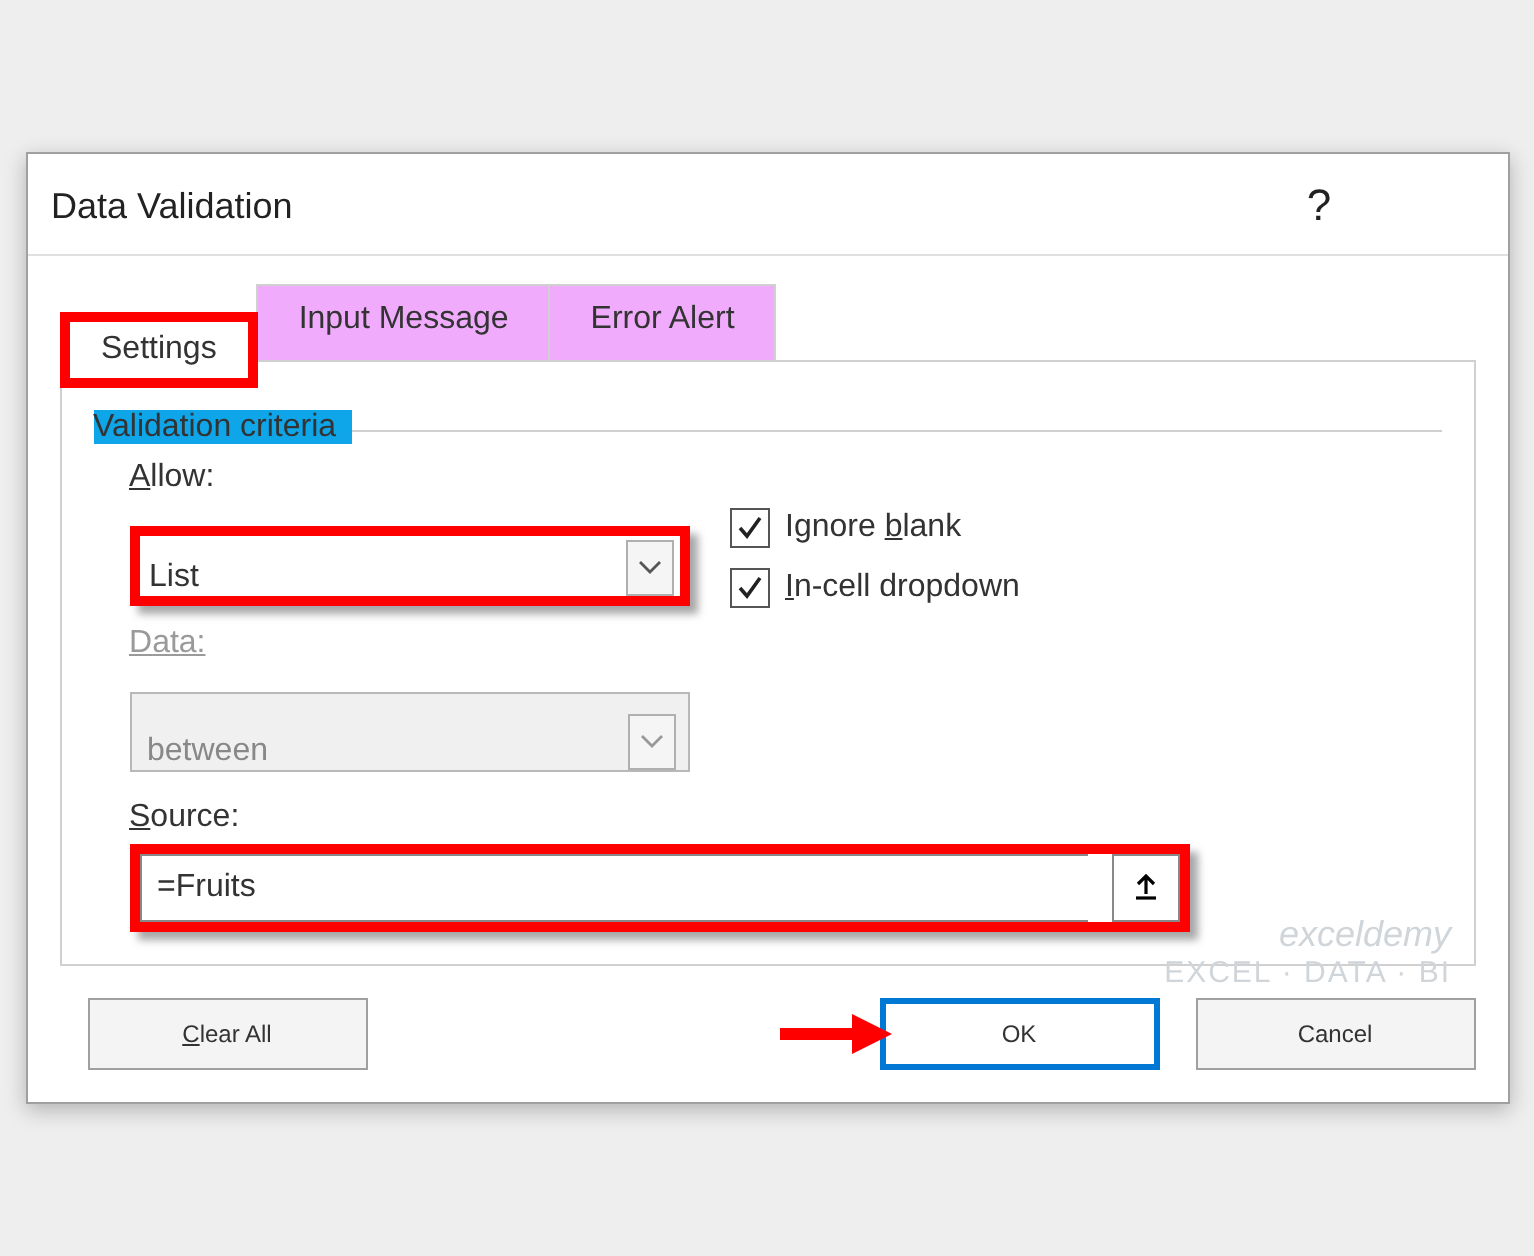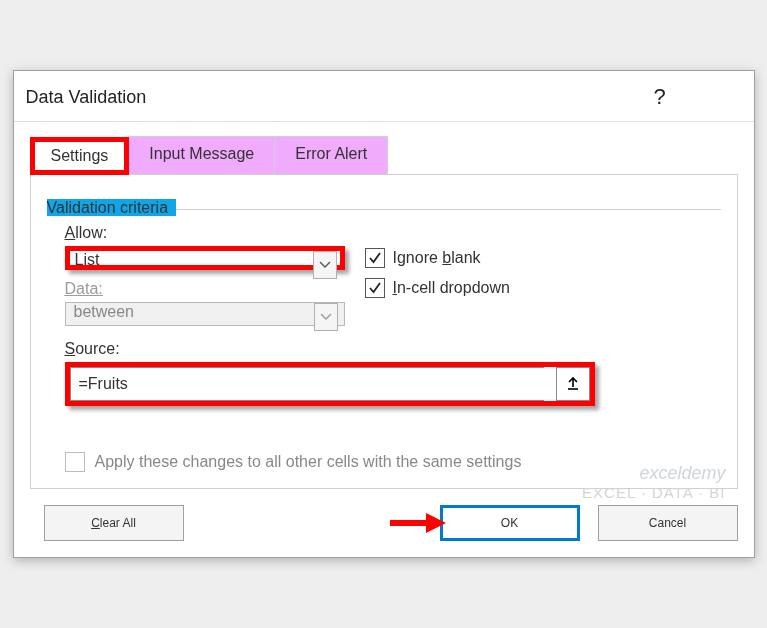--- a/index.html
+++ b/index.html
@@ -64,21 +64,21 @@
       color: #333;
       cursor: pointer;
       margin-right: -1px;
       position: relative;
     }
     .tab.active {
       background: #ffffff;
       border-color: #b0b0b0;
       border-bottom: 1px solid #fff;
       z-index: 2;
-      top: 1px;
+      top: 14px;
       text-align: center;
     }
     .highlight-red {
       border: 5px solid #ff0000 !important;
       padding: 5px 16px;
     }
     .tab.highlight-red {
       padding: 5px 16px;
     }
     .tab-content {
@@ -118,27 +118,28 @@
     .label {
       color: #333;
       margin-bottom: 4px;
     }
     .label.disabled {
       color: #9a9a9a;
       text-decoration: underline;
     }
     .dropdown {
       display: flex;
-      align-items: flex-start;
+      align-items: flex-end;
       width: 280px;
-      height: 24px;
+      height: 40px;
       border: 1px solid #888;
       background: #fff;
       padding: 0 6px 0 8px;
       position: relative;
+      margin-top: 11px;
     }
     .dropdown.highlight-red {
       border: 5px solid #ff0000;
       box-shadow: 4px 4px 4px rgba(0,0,0,0.35);
       padding: 0 3px 0 5px;
     }
     .dropdown.disabled {
       background: #f0f0f0;
       border-color: #b8b8b8;
       color: #888;
@@ -369,24 +370,20 @@
                 <path d="M8 12 L8 3 M4 7 L8 3 L12 7" stroke="#000" stroke-width="1.6" fill="none"></path>
                 <line x1="3" y1="14" x2="13" y2="14" stroke="#000" stroke-width="1.6"></line>
               </svg>
             </span>
           </button>
         </div>
       </div>
 
     </div>
 
-    <div class="apply-row">
-      <div class="checkbox"></div>
-      <span>Apply these changes to all other cells with the same settings</span>
-    </div>
 
   </div>
 
   <div class="button-row">
     <button class="btn btn-clear"><span class="underline-key">C</span>lear All</button>
 
     <div class="arrow-pointer">
       <svg viewBox="0 0 58 24">
         <rect x="0" y="9" width="36" height="6" fill="#ff0000"></rect>
         <path d="M36 2 L56 12 L36 22 Z" fill="#ff0000"></path>

